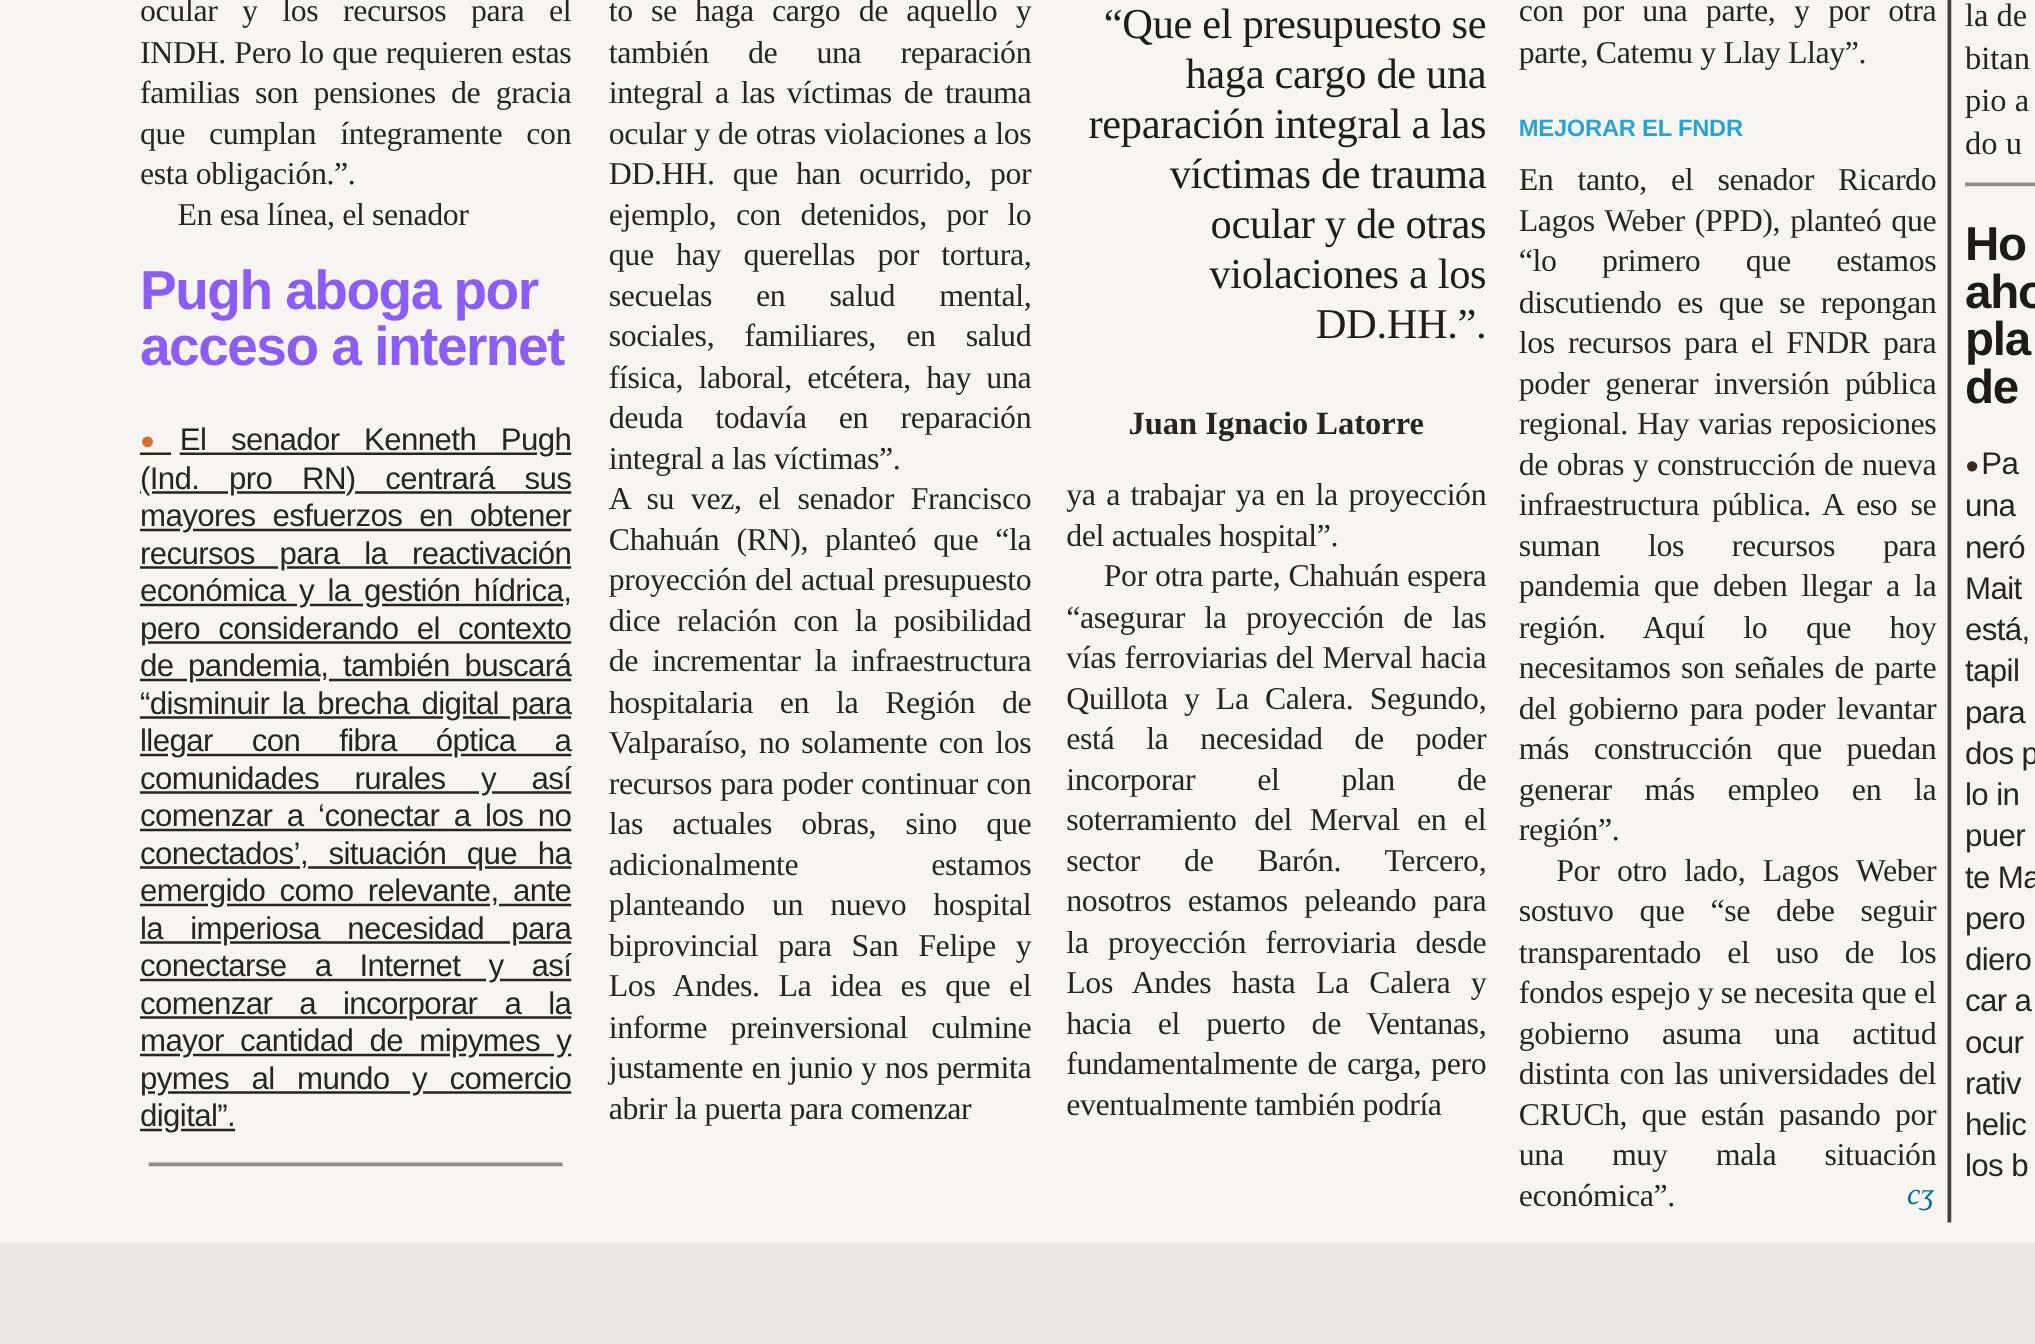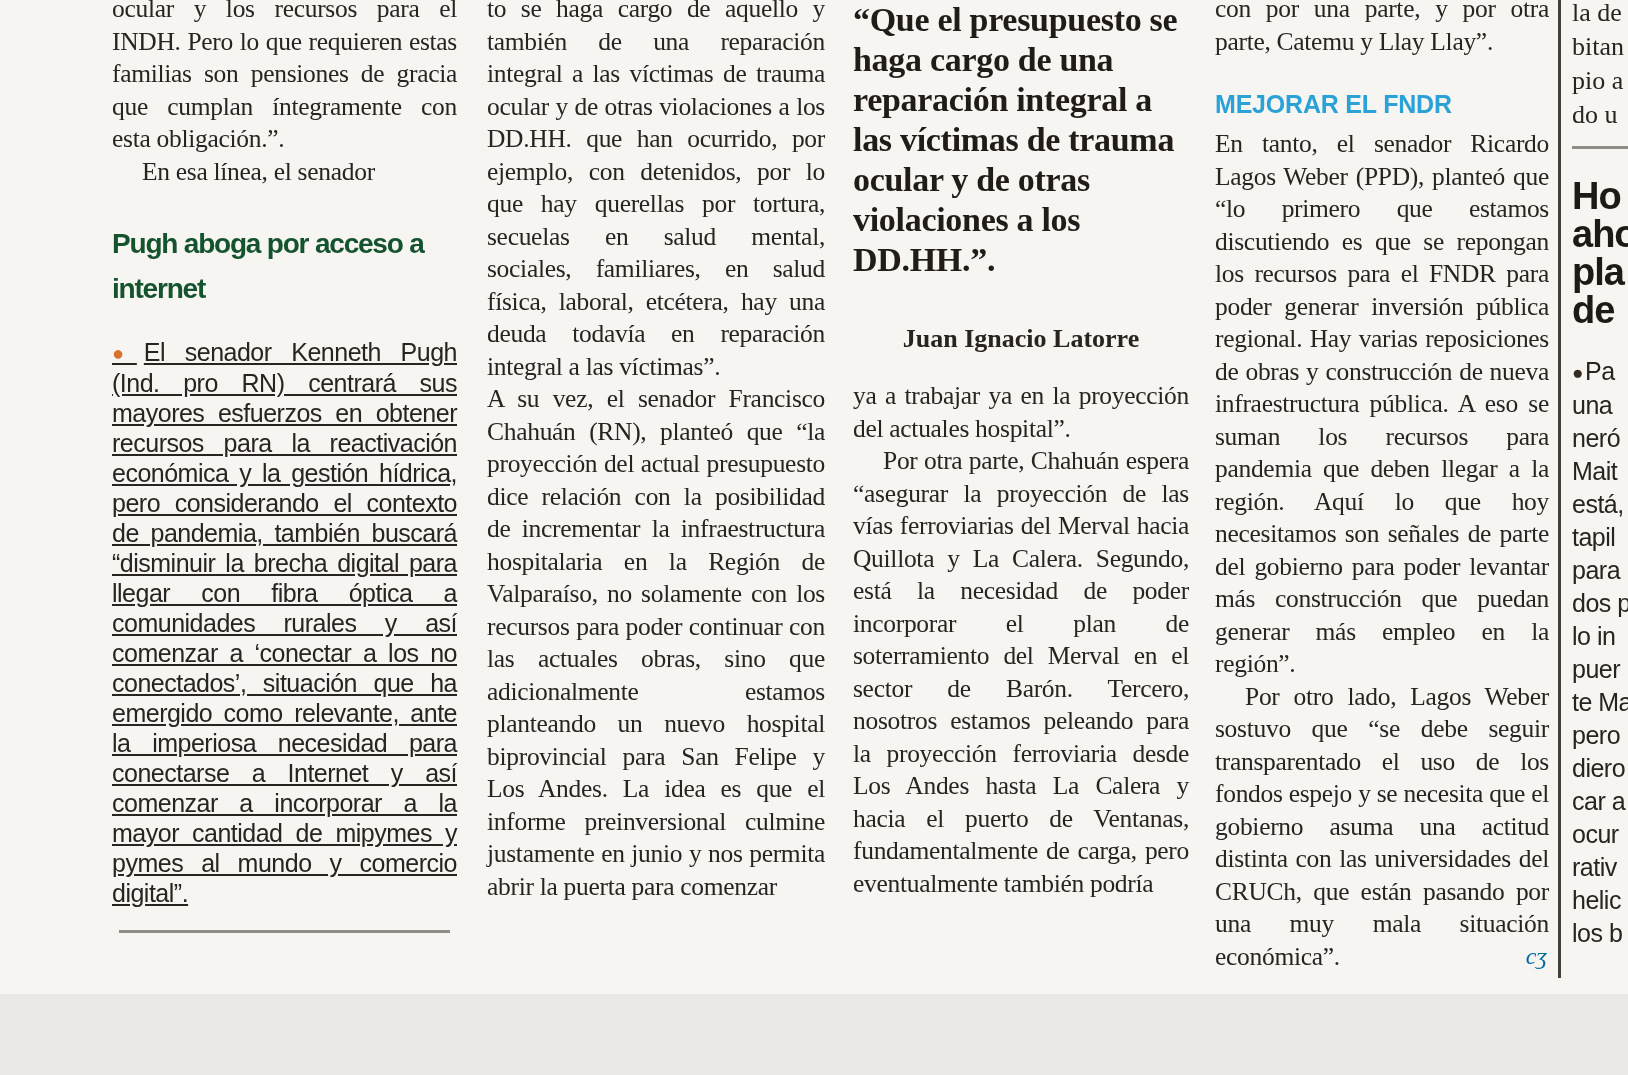--- a/index.html
+++ b/index.html
@@ -39,55 +39,55 @@
     text-align:justify;
     letter-spacing:-0.5px;
     text-decoration:underline;
   }
   .clip-top{margin-top:-7px;}
   .indent{text-indent:30px;}
 
   .headline1{
     font-family:"Liberation Sans",sans-serif;
     font-weight:bold;
-    font-size:28px;line-height:45px;
+    font-size:44px;line-height:45px;
     letter-spacing:-1.2px;
-    color:#14532d;
-    margin-top:33px;
+    color:#8b5cf6;
+    margin-top:22px;
   }
   .story1{margin-top:26px;}
   .bullet{
     color:var(--orange);
     font-size:20px;
     margin-right:7px;
     vertical-align:1px;
   }
   .rule-h{
     height:3px;background:var(--rule);
     margin-top:22px;width:96%;margin-left:2%;
   }
 
   .subhead{
     font-family:"Liberation Sans",sans-serif;
     font-weight:bold;
-    font-size:25px;line-height:28px;
+    font-size:19px;line-height:28px;
     letter-spacing:-0.2px;
     color:var(--cyan);
   }
   .col2 .subhead{margin-top:36px;margin-bottom:12px;}
   .col4 .subhead{margin-top:32px;margin-bottom:10px;}
 
   .quote{
     font-family:"Liberation Serif",serif;
-    font-weight:bold;
+    font-weight:normal;
     font-size:34px;line-height:40px;
     letter-spacing:-0.3px;
     color:#211c18;
     margin-top:40px;
-    text-align:left;
+    text-align:right;
   }
   .q-author{
     font-family:"Liberation Serif",serif;
     font-weight:bold;
     font-size:26px;line-height:30px;
     text-align:center;
     margin-top:44px;
   }
   .q-role{
     font-family:"Liberation Serif",serif;

